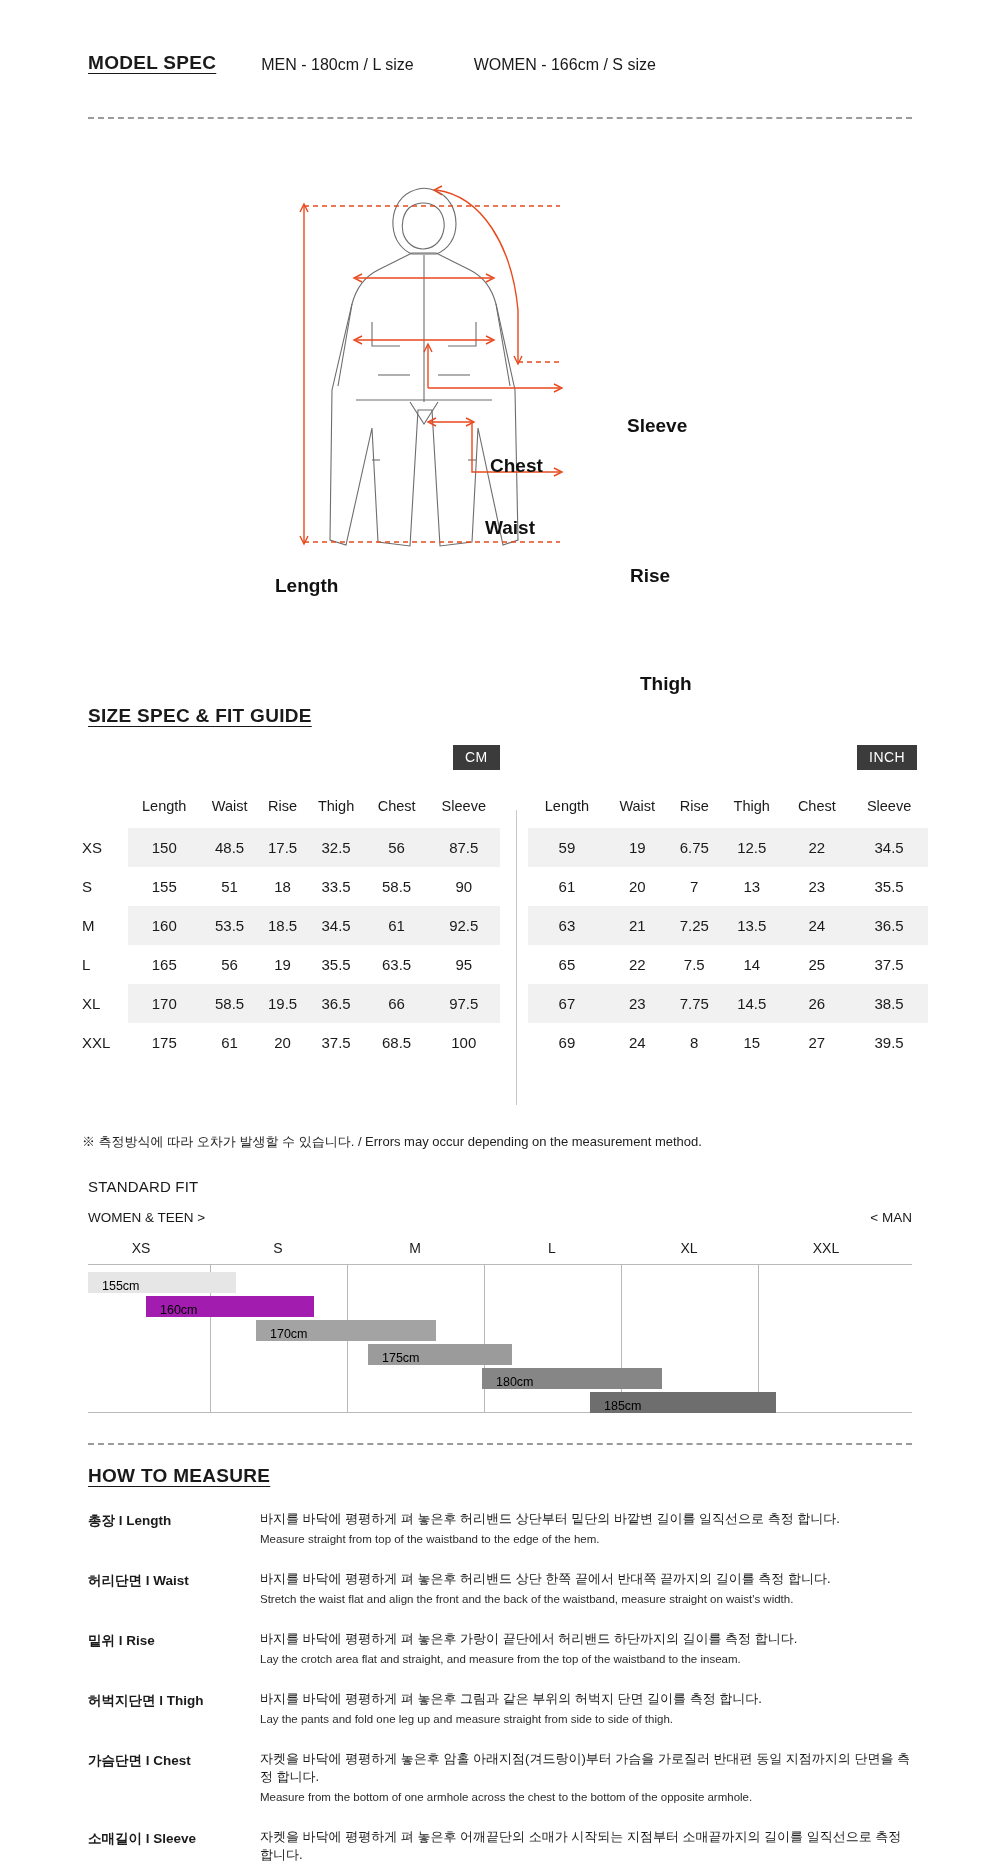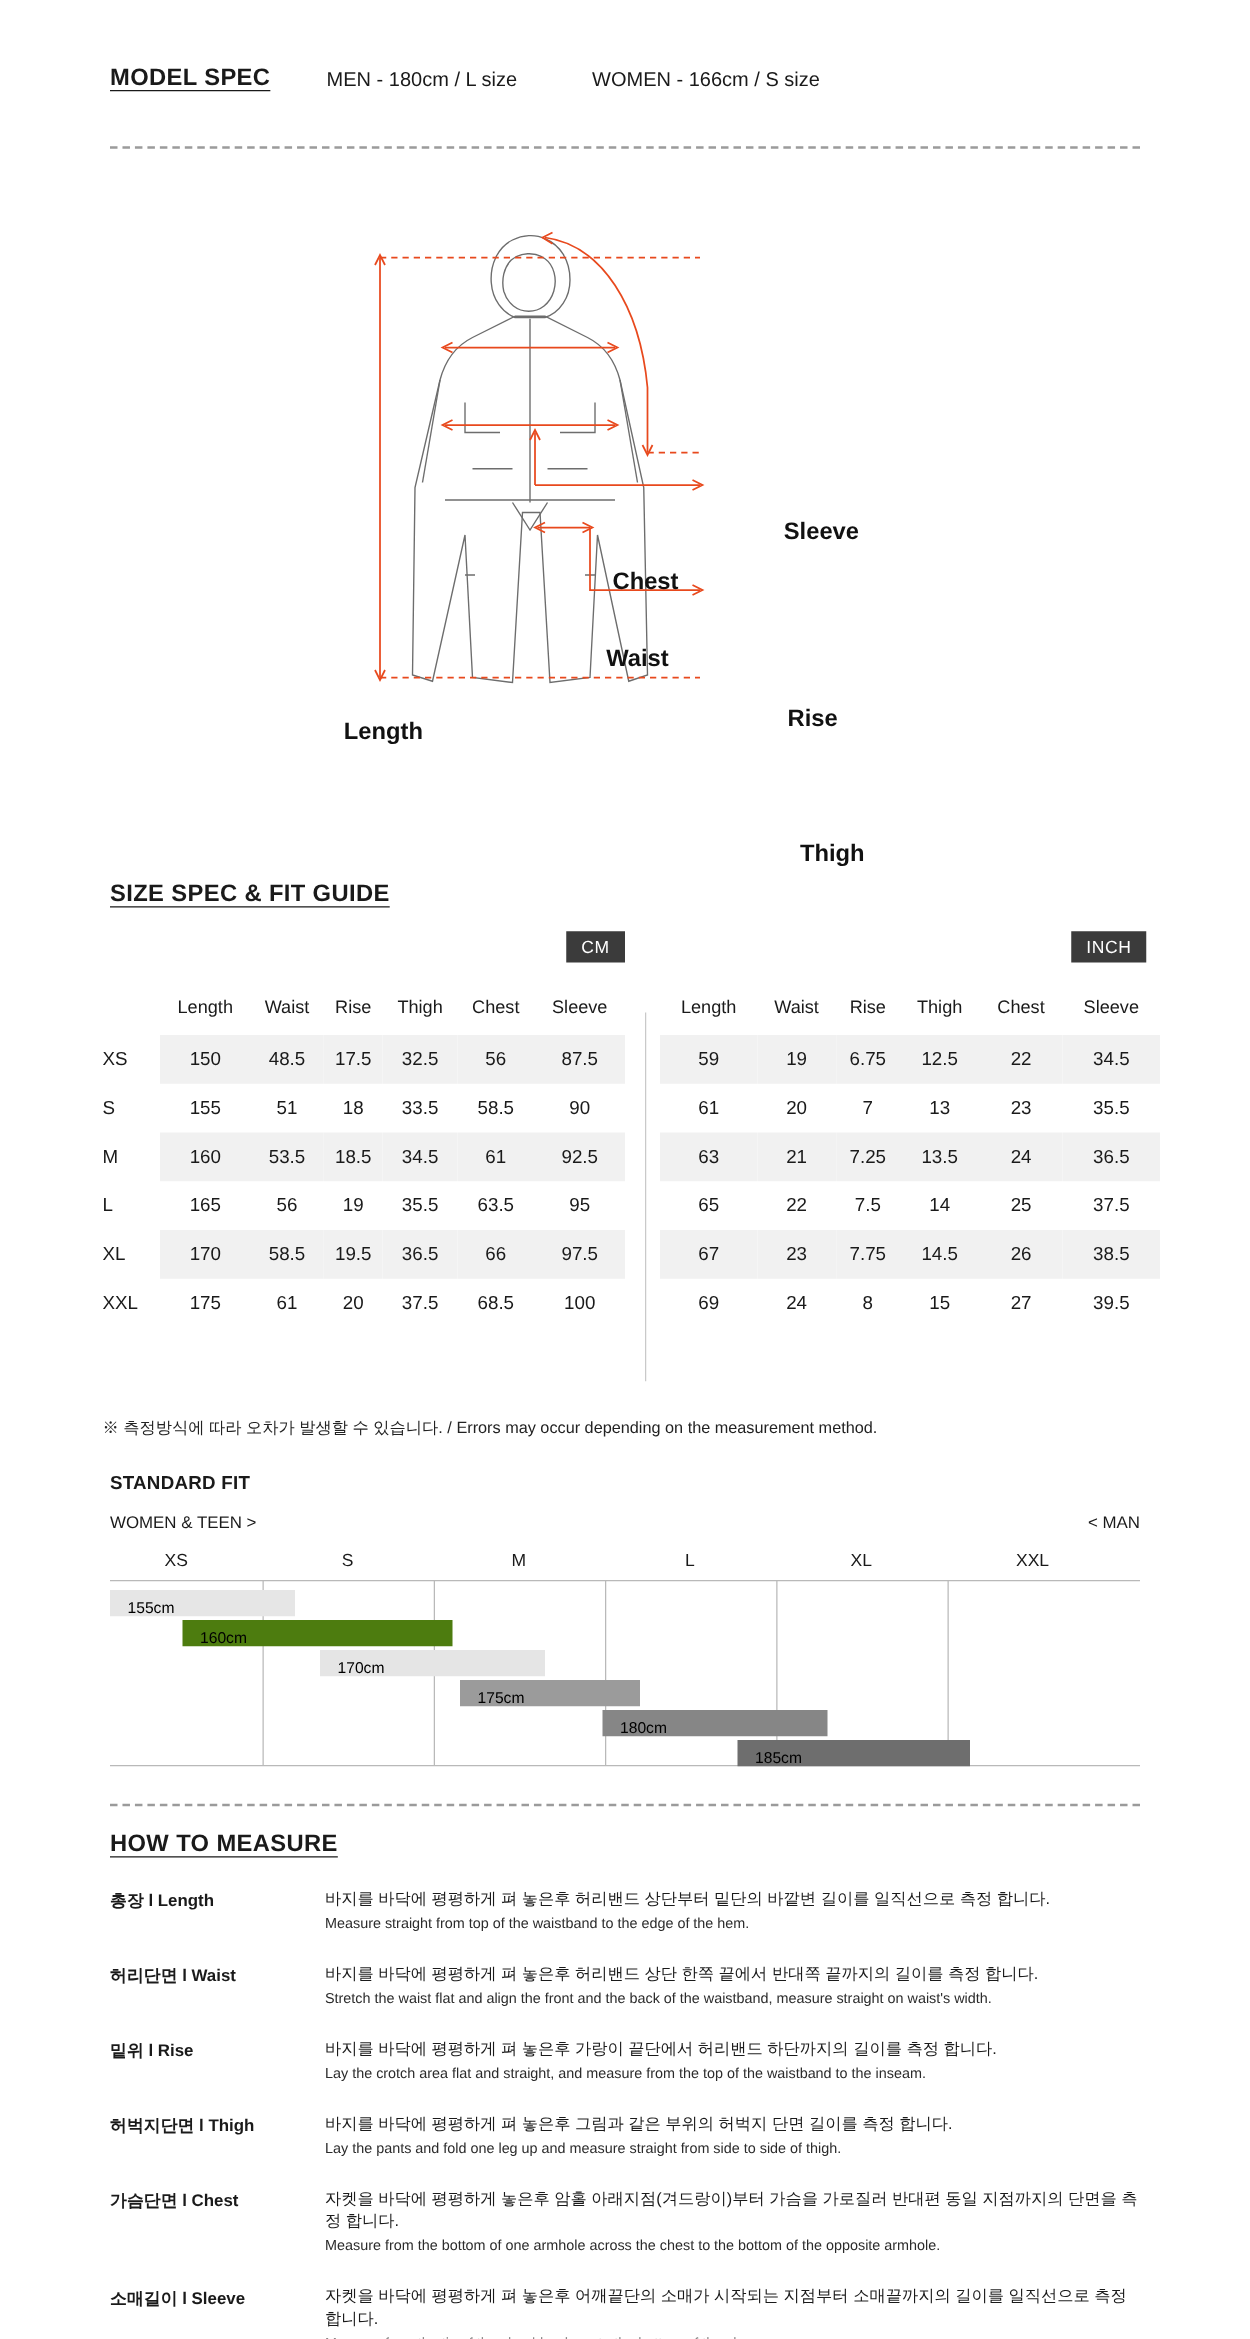--- a/index.html
+++ b/index.html
@@ -150,21 +150,21 @@
     font-size: 13px;
     color: #222;
   }
 
   
   .std-fit-title {
     position: absolute;
     left: 88px;
     top: 1178px;
     font-size: 15px;
-    font-weight: bold;
+    font-weight: normal;
     letter-spacing: .2px;
   }
   .std-left-cap {
     position: absolute;
     left: 88px;
     top: 1210px;
     font-size: 13.5px;
   }
   .std-right-cap {
     position: absolute;
@@ -491,24 +491,24 @@
 
     <div class="fit-vline" style="left:122px"></div>
     <div class="fit-vline" style="left:259px"></div>
     <div class="fit-vline" style="left:396px"></div>
     <div class="fit-vline" style="left:533px"></div>
     <div class="fit-vline" style="left:670px"></div>
 
     <div class="fit-bar" style="left:0px;   width:148px; top:36px;  background:#e6e6e6">
       <span>155cm</span>
     </div>
-    <div class="fit-bar" style="left:58px;  width:216px; top:60px;  background:#4d7c0f">
+    <div class="fit-bar" style="left:58px;  width:168px; top:60px;  background:#a21caf">
       <span>160cm</span>
     </div>
-    <div class="fit-bar" style="left:168px; width:180px; top:84px;  background:#e5e5e5">
+    <div class="fit-bar" style="left:168px; width:180px; top:84px;  background:#a3a3a3">
       <span>170cm</span>
     </div>
     <div class="fit-bar" style="left:280px; width:144px; top:108px; background:#9b9b9b">
       <span>175cm</span>
     </div>
     <div class="fit-bar" style="left:394px; width:180px; top:132px; background:#868686">
       <span>180cm</span>
     </div>
     <div class="fit-bar" style="left:502px; width:186px; top:156px; background:#6e6e6e">
       <span>185cm</span>

